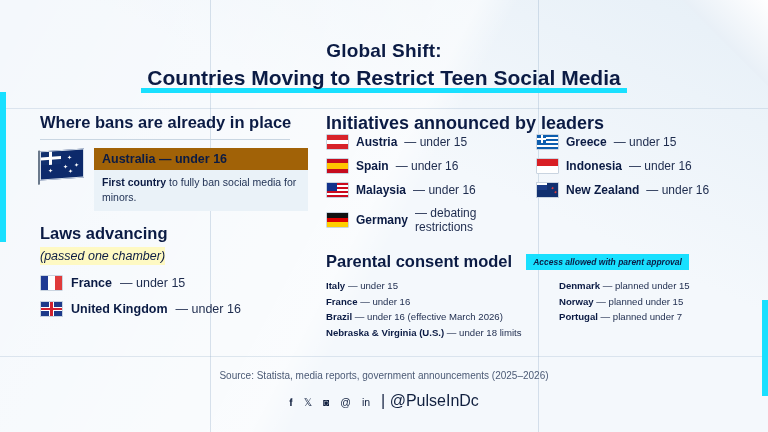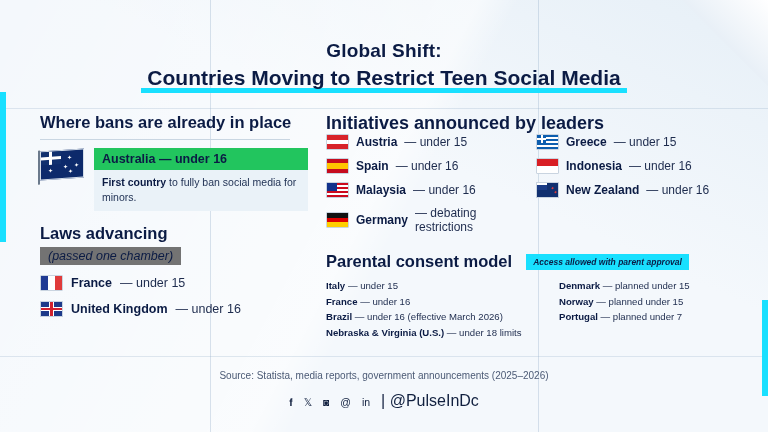--- a/index.html
+++ b/index.html
@@ -53,26 +53,26 @@
   .au-flag .uj:after{content:"";position:absolute;left:8px;top:0;width:3px;height:13px;background:#fff;}
   .au-flag .st{position:absolute;color:#fff;font-size:6px;line-height:6px;}
   .au-flag .s1{left:7px;top:16px;}
   .au-flag .s2{left:26px;top:4px;}
   .au-flag .s3{left:33px;top:12px;}
   .au-flag .s4{left:27px;top:18px;}
   .au-flag .s5{left:22px;top:13px;}
   .flagpole{position:absolute;left:-3px;top:-2px;width:2px;height:34px;background:#6b7a8c;}
 
   .au-box{flex:1;}
-  .au-head{background:#22c55e;padding:4px 8px;font-size:12.5px;font-weight:bold;color:#0b1b44;}
+  .au-head{background:#a16207;padding:4px 8px;font-size:12.5px;font-weight:bold;color:#0b1b44;}
   .au-body{background:#eaf2f8;padding:5px 8px 7px 8px;font-size:10.5px;line-height:1.35;color:#233456;}
   .au-body b{color:#0b1b44;}
 
   .laws{margin-top:13px;}
-  .laws-chip{display:inline-block;background:#737373;padding:2px 8px;font-style:italic;font-size:12.5px;color:#0b1b44;margin-top:4px;}
+  .laws-chip{display:inline-block;background:#fef9c3;padding:2px 0;font-style:italic;font-size:12.5px;color:#0b1b44;margin-top:4px;}
 
   .ctry{display:flex;align-items:center;gap:8px;margin-top:10px;font-size:12.5px;}
   .ctry .nm{font-weight:bold;color:#0b1b44;}
   .ctry .vl{color:#1d2b4d;}
 
   .mini{width:21px;height:14px;border:1px solid #c9d4e0;flex:none;position:relative;overflow:hidden;border-radius:1px;}
   .fr{background:linear-gradient(90deg,#1f3a93 0 33.3%,#fff 33.3% 66.6%,#e03b3b 66.6% 100%);}
   .uk{background:#1d3a8a;}
   .uk:before{content:"";position:absolute;left:0;right:0;top:5px;height:4px;background:#fff;}
   .uk:after{content:"";position:absolute;top:0;bottom:0;left:8px;width:5px;background:#fff;}

